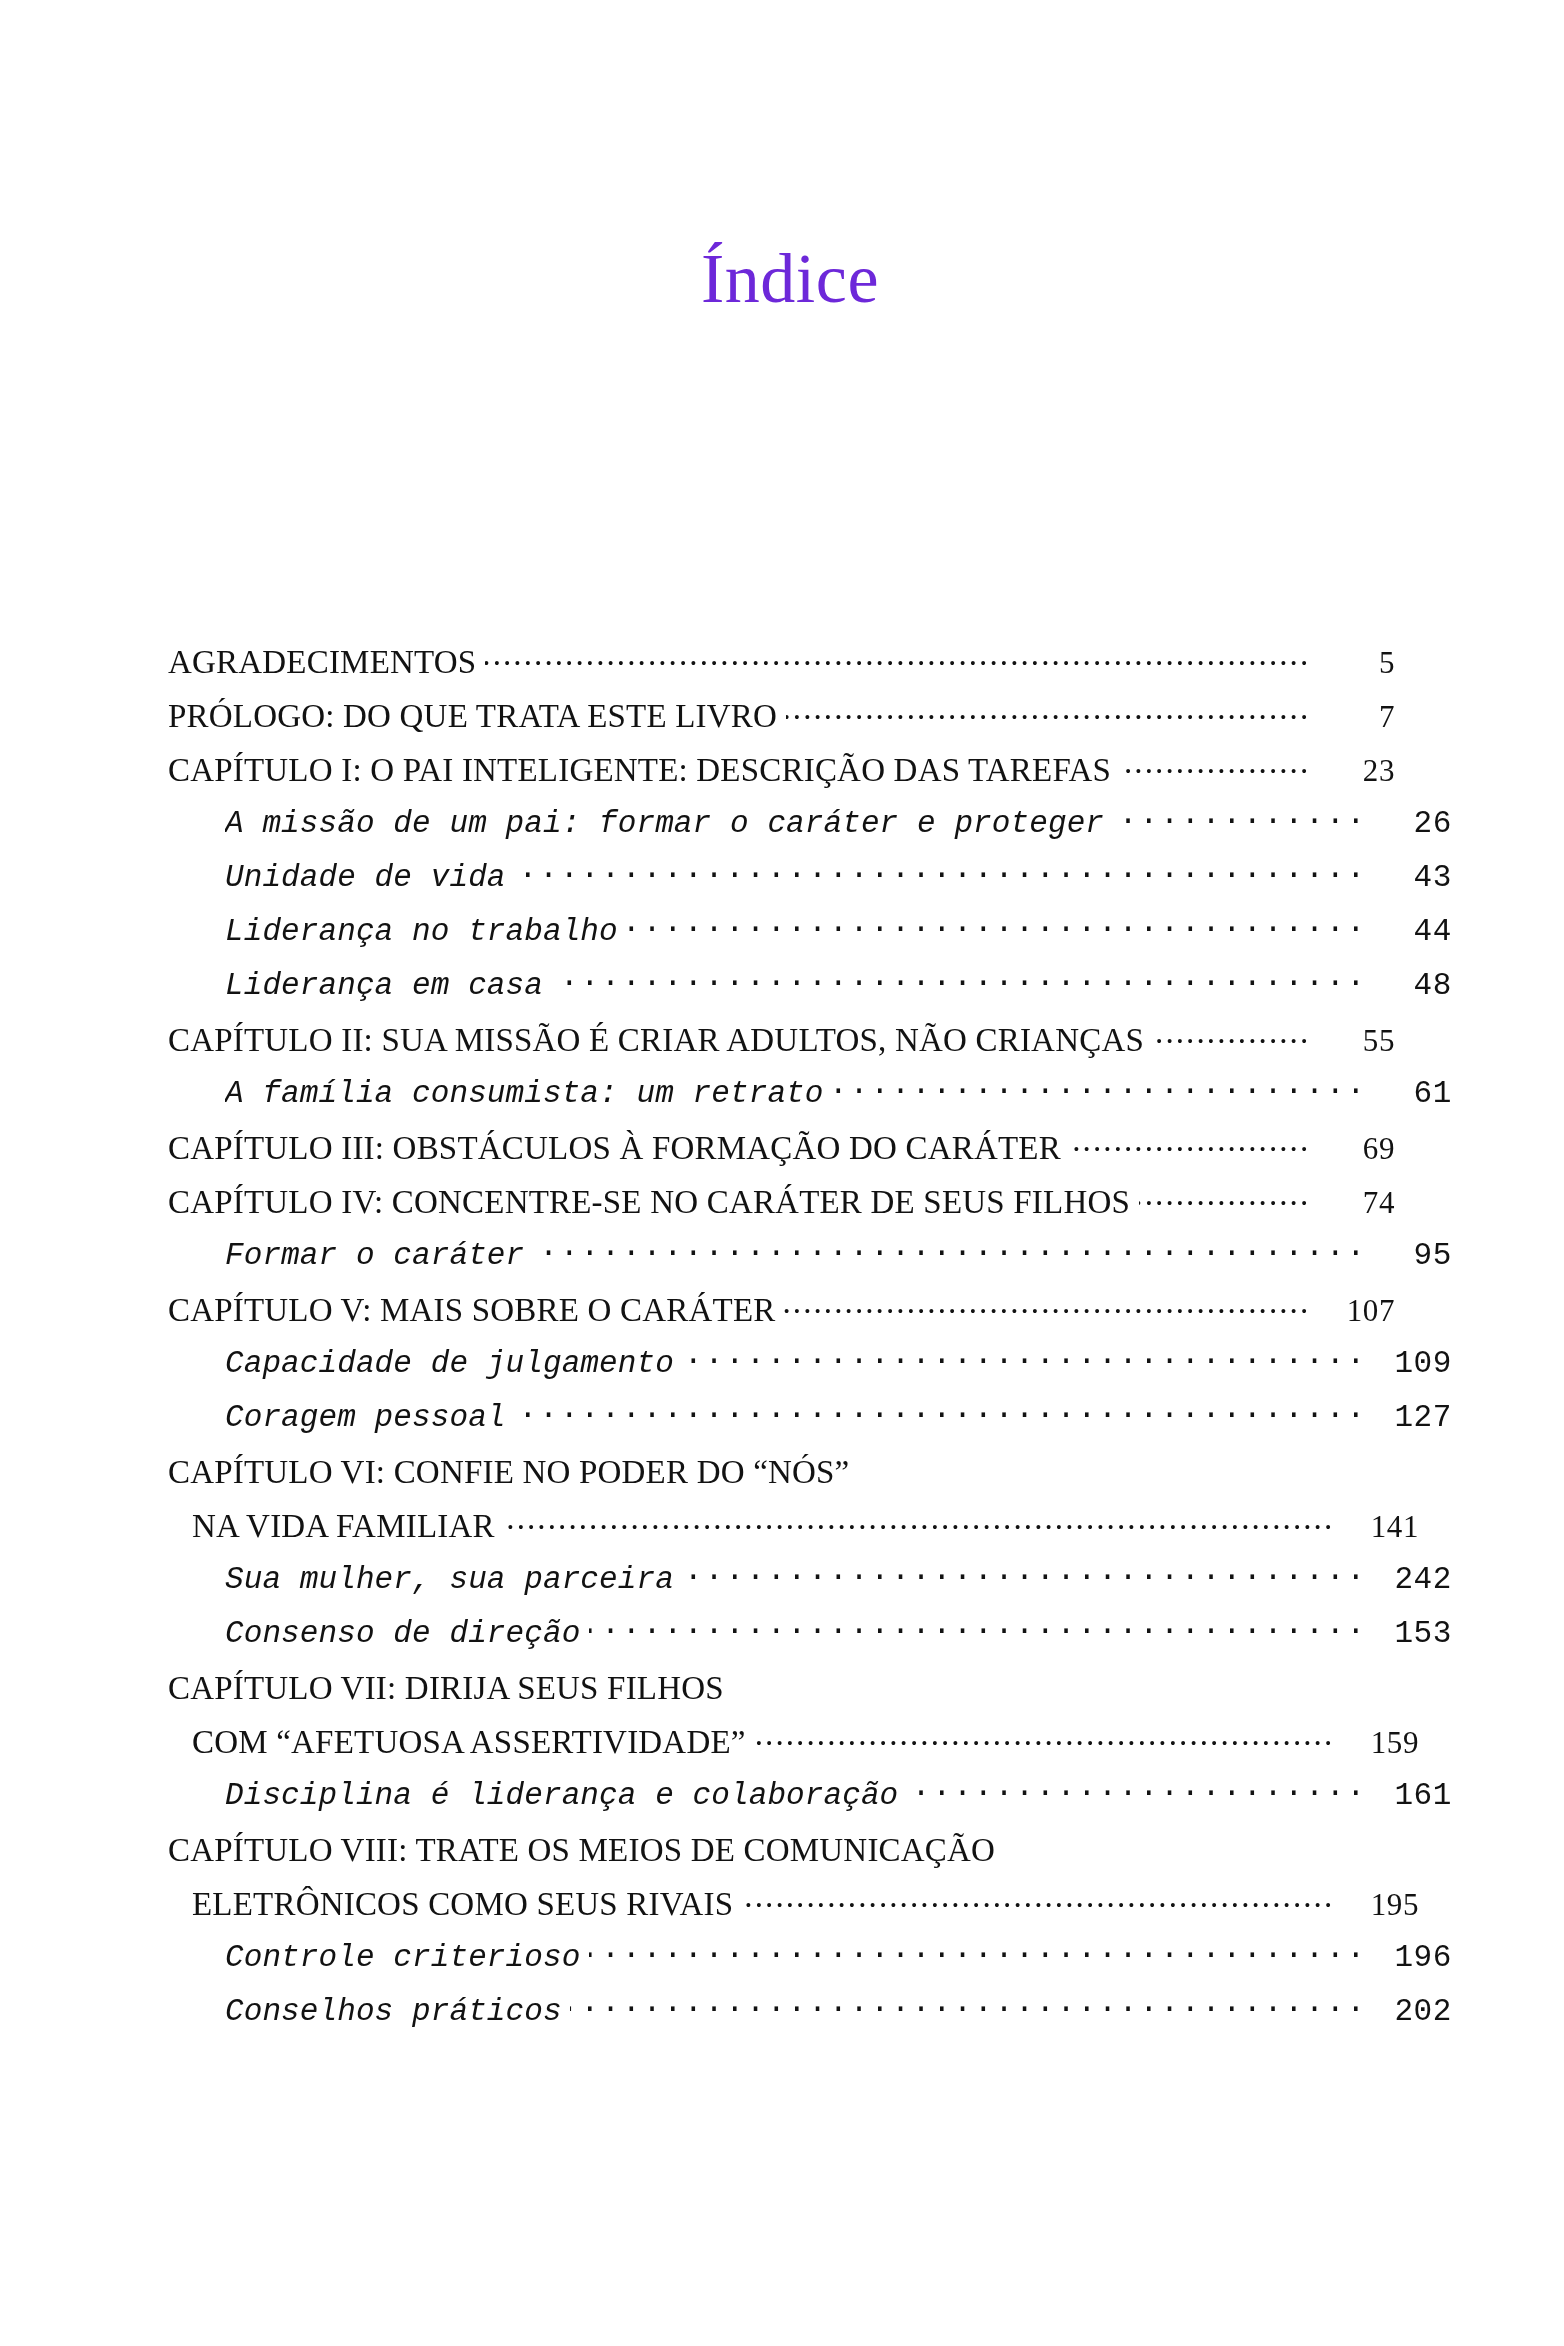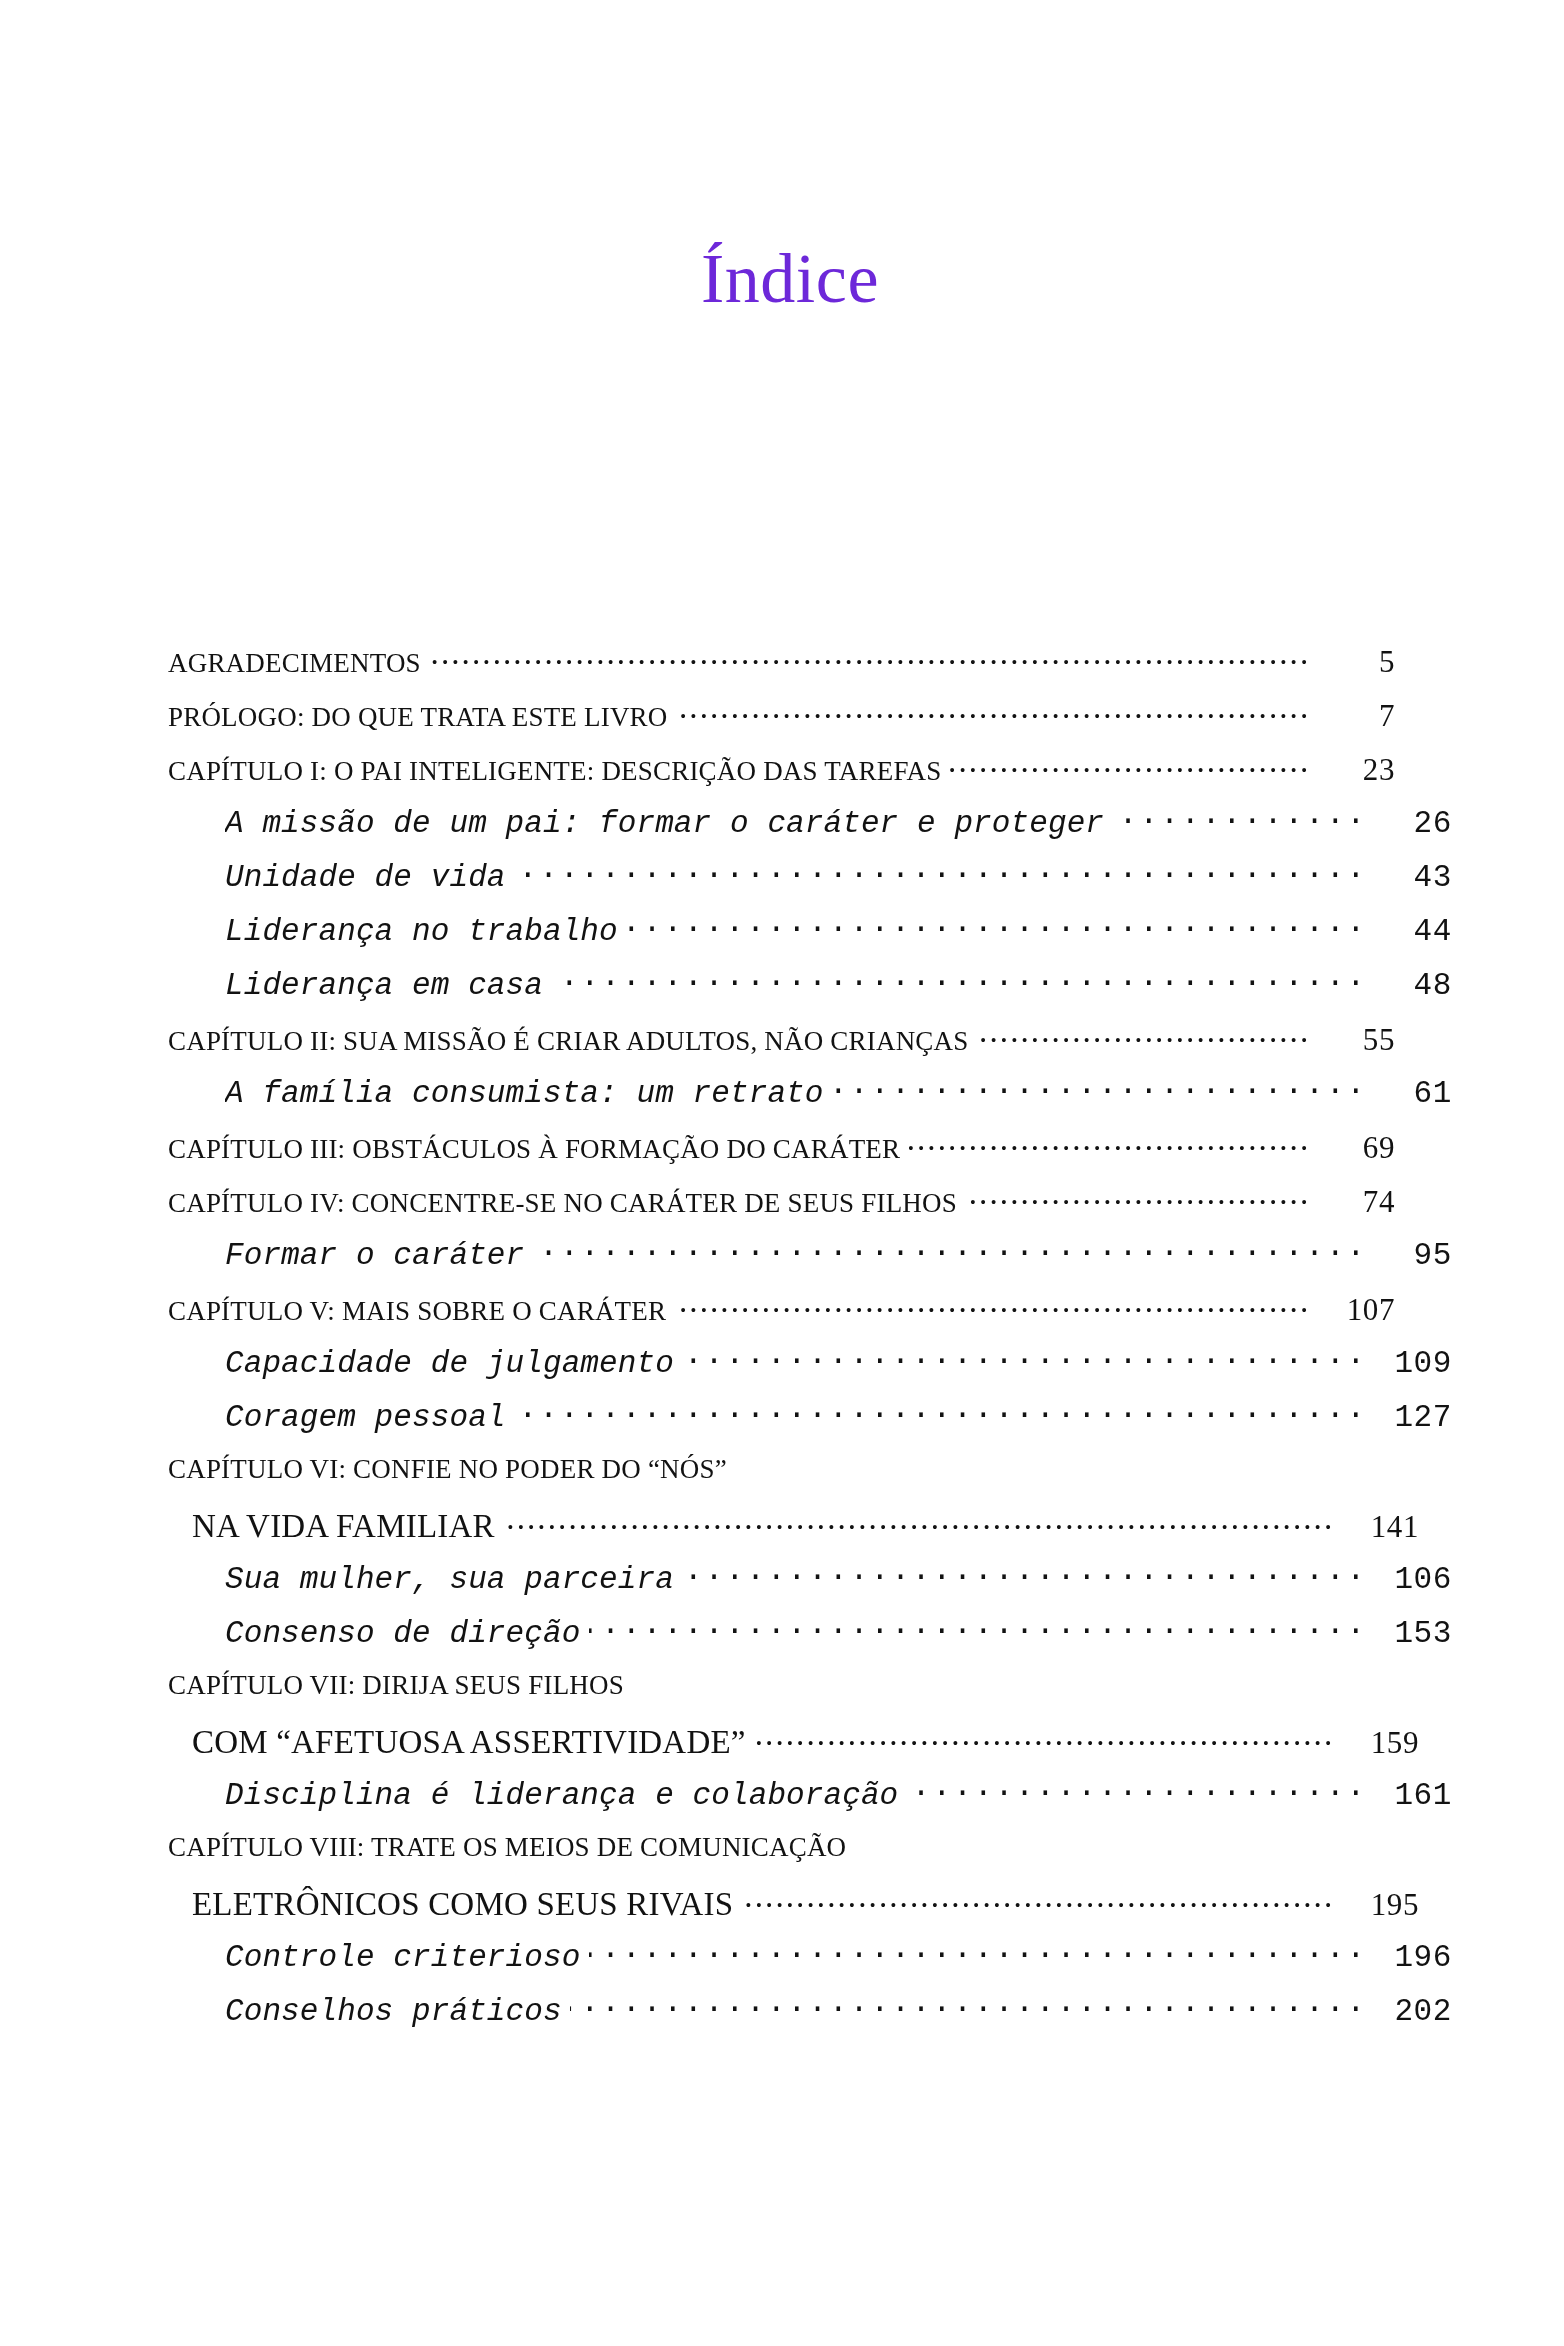--- a/index.html
+++ b/index.html
@@ -85,21 +85,21 @@
     text-align: right;
     font-size: 31px;
     font-variant-numeric: oldstyle-nums;
     font-feature-settings: "onum" 1;
     letter-spacing: 0.6px;
   }
 
   
   
   .lvl-chapter .toc-label {
-    font-size: 27px;
+    font-size: 33px;
     font-style: normal;
     letter-spacing: 0.2px;
   }
   .lvl-chapter .toc-leader::before { font-size: 33px; }
 
   
   .lvl-chapter-cont {
     padding-left: 24px;
   }
   .lvl-chapter-cont .toc-label {
@@ -219,21 +219,21 @@
         <span class="toc-page"></span>
       </div>
       <div class="toc-row lvl-chapter-cont">
         <span class="toc-label">NA VIDA FAMILIAR</span>
         <span class="toc-leader"></span>
         <span class="toc-page">141</span>
       </div>
       <div class="toc-row lvl-section">
         <span class="toc-label">Sua mulher, sua parceira</span>
         <span class="toc-leader"></span>
-        <span class="toc-page">106</span>
+        <span class="toc-page">242</span>
       </div>
       <div class="toc-row lvl-section">
         <span class="toc-label">Consenso de direção</span>
         <span class="toc-leader"></span>
         <span class="toc-page">153</span>
       </div>
       <div class="toc-row lvl-chapter heading-only">
         <span class="toc-label">CAPÍTULO VII: DIRIJA SEUS FILHOS</span>
         <span class="toc-leader"></span>
         <span class="toc-page"></span>

